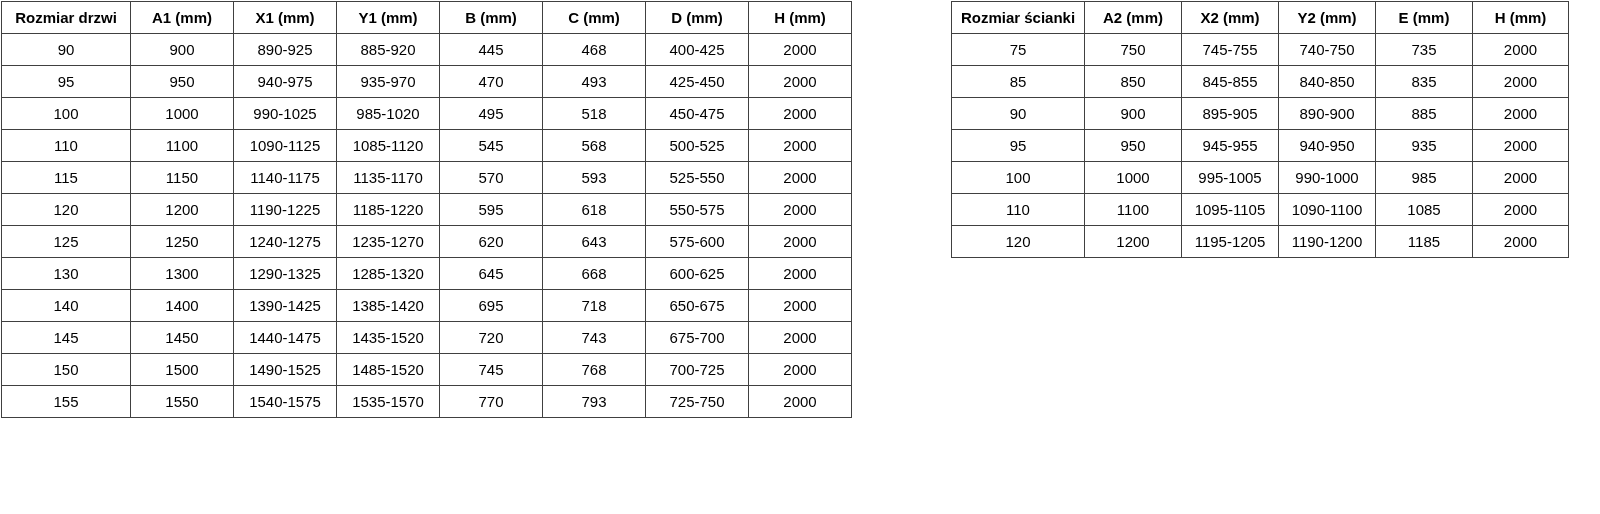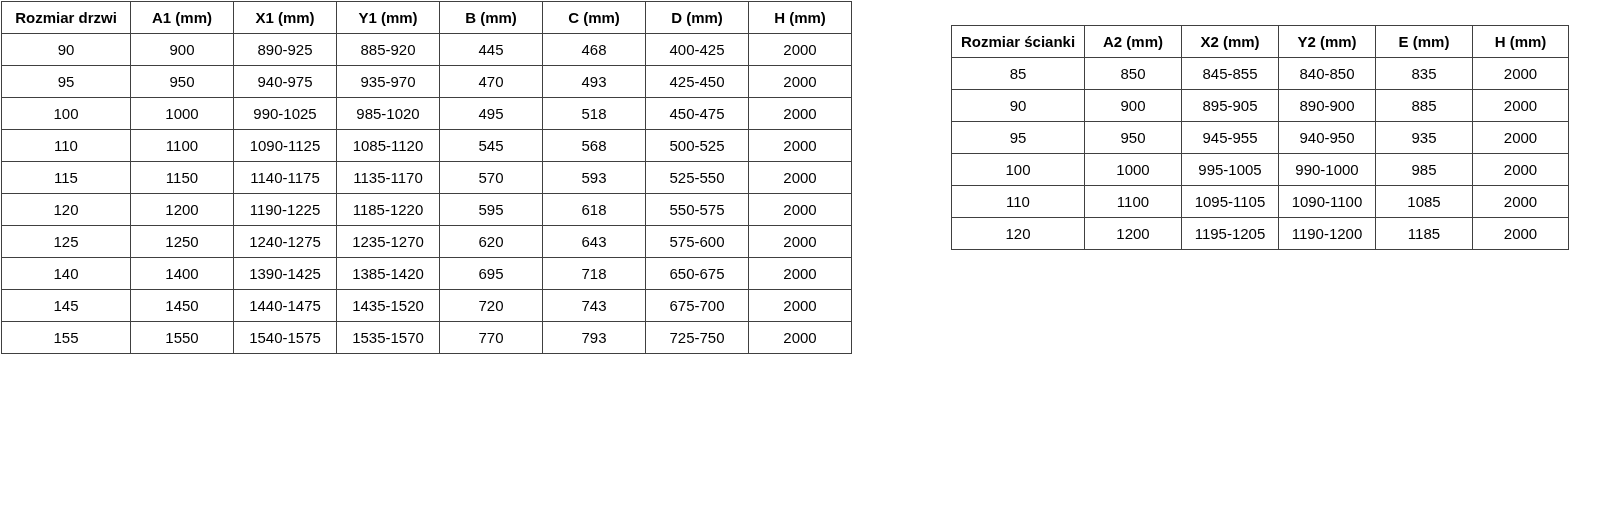--- a/index.html
+++ b/index.html
@@ -17,21 +17,21 @@
     background: #ffffff;
   }
   table.spec-table {
     position: absolute;
     top: 1px;
     border-collapse: collapse;
     table-layout: fixed;
     background: #ffffff;
   }
   table.spec-table.door  { left: 1px;   width: 850px; padding-left: 19px; }
-  table.spec-table.wall  { left: 951px; width: 617px; margin-top: 24px; }
+  table.spec-table.wall  { left: 951px; width: 617px; }
   table.spec-table th,
   table.spec-table td {
     border: 1px solid #404040;
     height: 32px;
     text-align: center;
     vertical-align: middle;
     font-size: 15px;
     color: #000000;
     padding: 0 2px;
     white-space: nowrap;
@@ -133,37 +133,57 @@
           <td>125</td>
           <td>1250</td>
           <td>1240-1275</td>
           <td>1235-1270</td>
           <td>620</td>
           <td>643</td>
           <td>575-600</td>
           <td>2000</td>
         </tr>
         <tr>
+          <td>130</td>
+          <td>1300</td>
+          <td>1290-1325</td>
+          <td>1285-1320</td>
+          <td>645</td>
+          <td>668</td>
+          <td>600-625</td>
+          <td>2000</td>
+        </tr>
+        <tr>
           <td>140</td>
           <td>1400</td>
           <td>1390-1425</td>
           <td>1385-1420</td>
           <td>695</td>
           <td>718</td>
           <td>650-675</td>
           <td>2000</td>
         </tr>
         <tr>
           <td>145</td>
           <td>1450</td>
           <td>1440-1475</td>
           <td>1435-1520</td>
           <td>720</td>
           <td>743</td>
           <td>675-700</td>
+          <td>2000</td>
+        </tr>
+        <tr>
+          <td>150</td>
+          <td>1500</td>
+          <td>1490-1525</td>
+          <td>1485-1520</td>
+          <td>745</td>
+          <td>768</td>
+          <td>700-725</td>
           <td>2000</td>
         </tr>
         <tr>
           <td>155</td>
           <td>1550</td>
           <td>1540-1575</td>
           <td>1535-1570</td>
           <td>770</td>
           <td>793</td>
           <td>725-750</td>
@@ -186,20 +206,28 @@
           <th>Rozmiar ścianki</th>
           <th>A2 (mm)</th>
           <th>X2 (mm)</th>
           <th>Y2 (mm)</th>
           <th>E (mm)</th>
           <th>H (mm)</th>
         </tr>
     </thead>
     <tbody>
         <tr>
+          <td>75</td>
+          <td>750</td>
+          <td>745-755</td>
+          <td>740-750</td>
+          <td>735</td>
+          <td>2000</td>
+        </tr>
+        <tr>
           <td>85</td>
           <td>850</td>
           <td>845-855</td>
           <td>840-850</td>
           <td>835</td>
           <td>2000</td>
         </tr>
         <tr>
           <td>90</td>
           <td>900</td>

